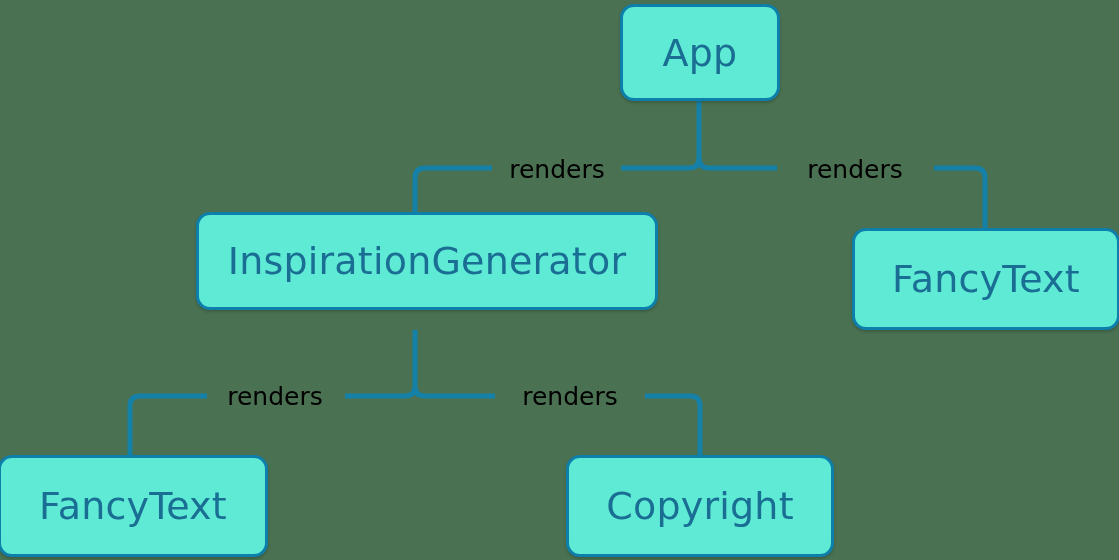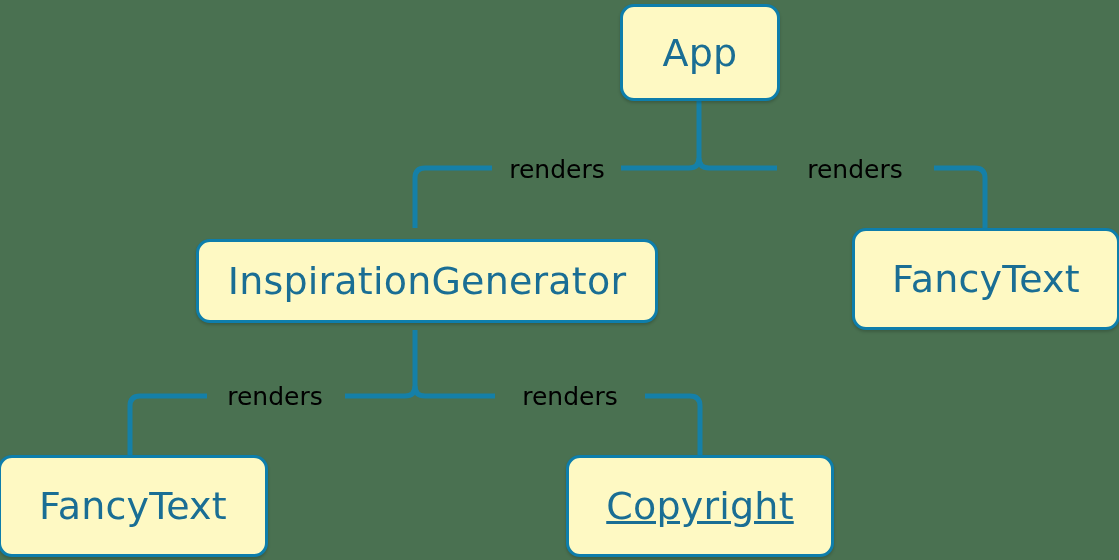--- a/index.html
+++ b/index.html
@@ -21,21 +21,21 @@
   #edge-layer {
     position: absolute;
     left: 0;
     top: 0;
     width: 1119px;
     height: 560px;
   }
   .node-box {
     position: absolute;
     box-sizing: border-box;
-    background: #fef9c3;
+    background: #5eead4;
     border: 3px solid #0e7eab;
     border-radius: 14px;
     display: flex;
     align-items: center;
     justify-content: center;
     color: #1a6e94;
     font-size: 38px;
     font-weight: 400;
     letter-spacing: 0.2px;
     white-space: nowrap;
@@ -78,21 +78,21 @@
   <div class="edge-label" style="left:557px; top:169px;">renders</div>
 
   <div class="edge-label" style="left:855px; top:169px;">renders</div>
 
   <div class="edge-label" style="left:275px; top:396px;">renders</div>
 
   <div class="edge-label" style="left:570px; top:396px;">renders</div>
 
   <div class="node-box" style="left:620px; top:4px; width:160px; height:97px;">App</div>
 
-  <div class="node-box" style="left:196px; top:239px; width:462px; height:84px;">InspirationGenerator</div>
+  <div class="node-box" style="left:196px; top:212px; width:462px; height:98px;">InspirationGenerator</div>
 
   <div class="node-box" style="left:852px; top:228px; width:268px; height:102px;">FancyText</div>
 
   <div class="node-box" style="left:-2px; top:455px; width:270px; height:102px;">FancyText</div>
 
-  <div class="node-box" style="left:566px; top:455px; width:268px; height:102px;text-decoration:underline;">Copyright</div>
+  <div class="node-box" style="left:566px; top:455px; width:268px; height:102px;">Copyright</div>
 
 </div>
 
 </body></html>

